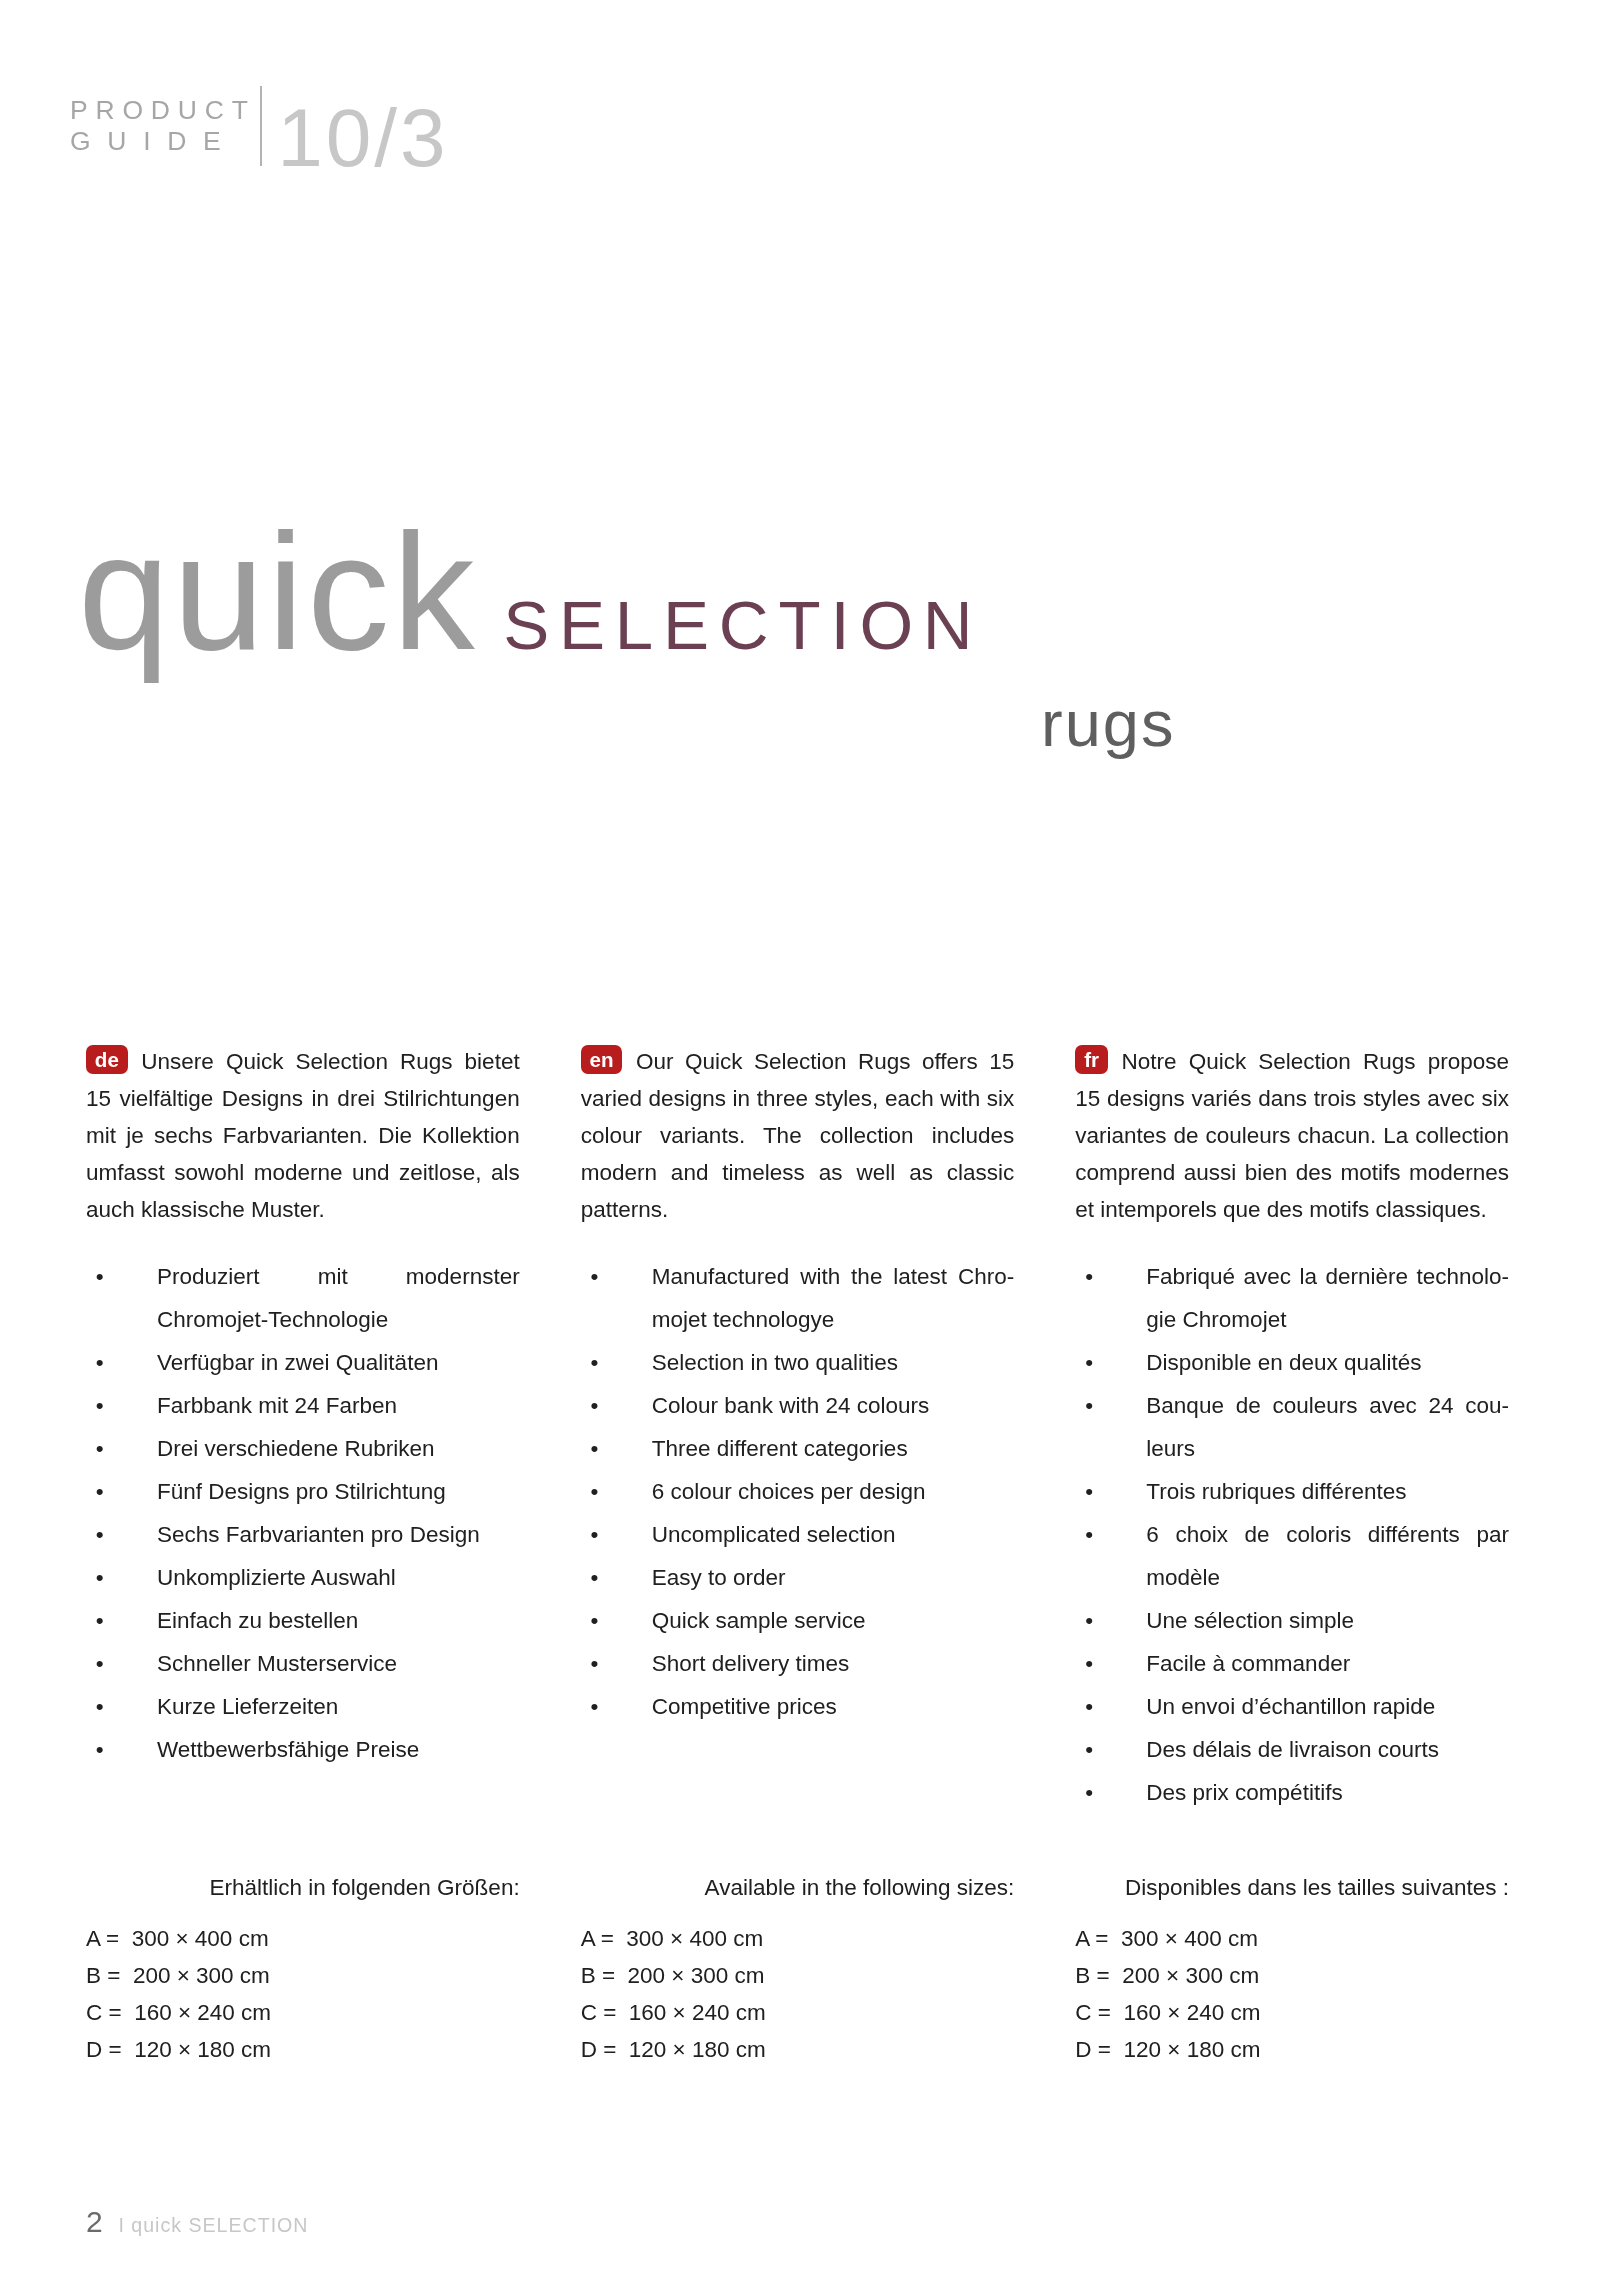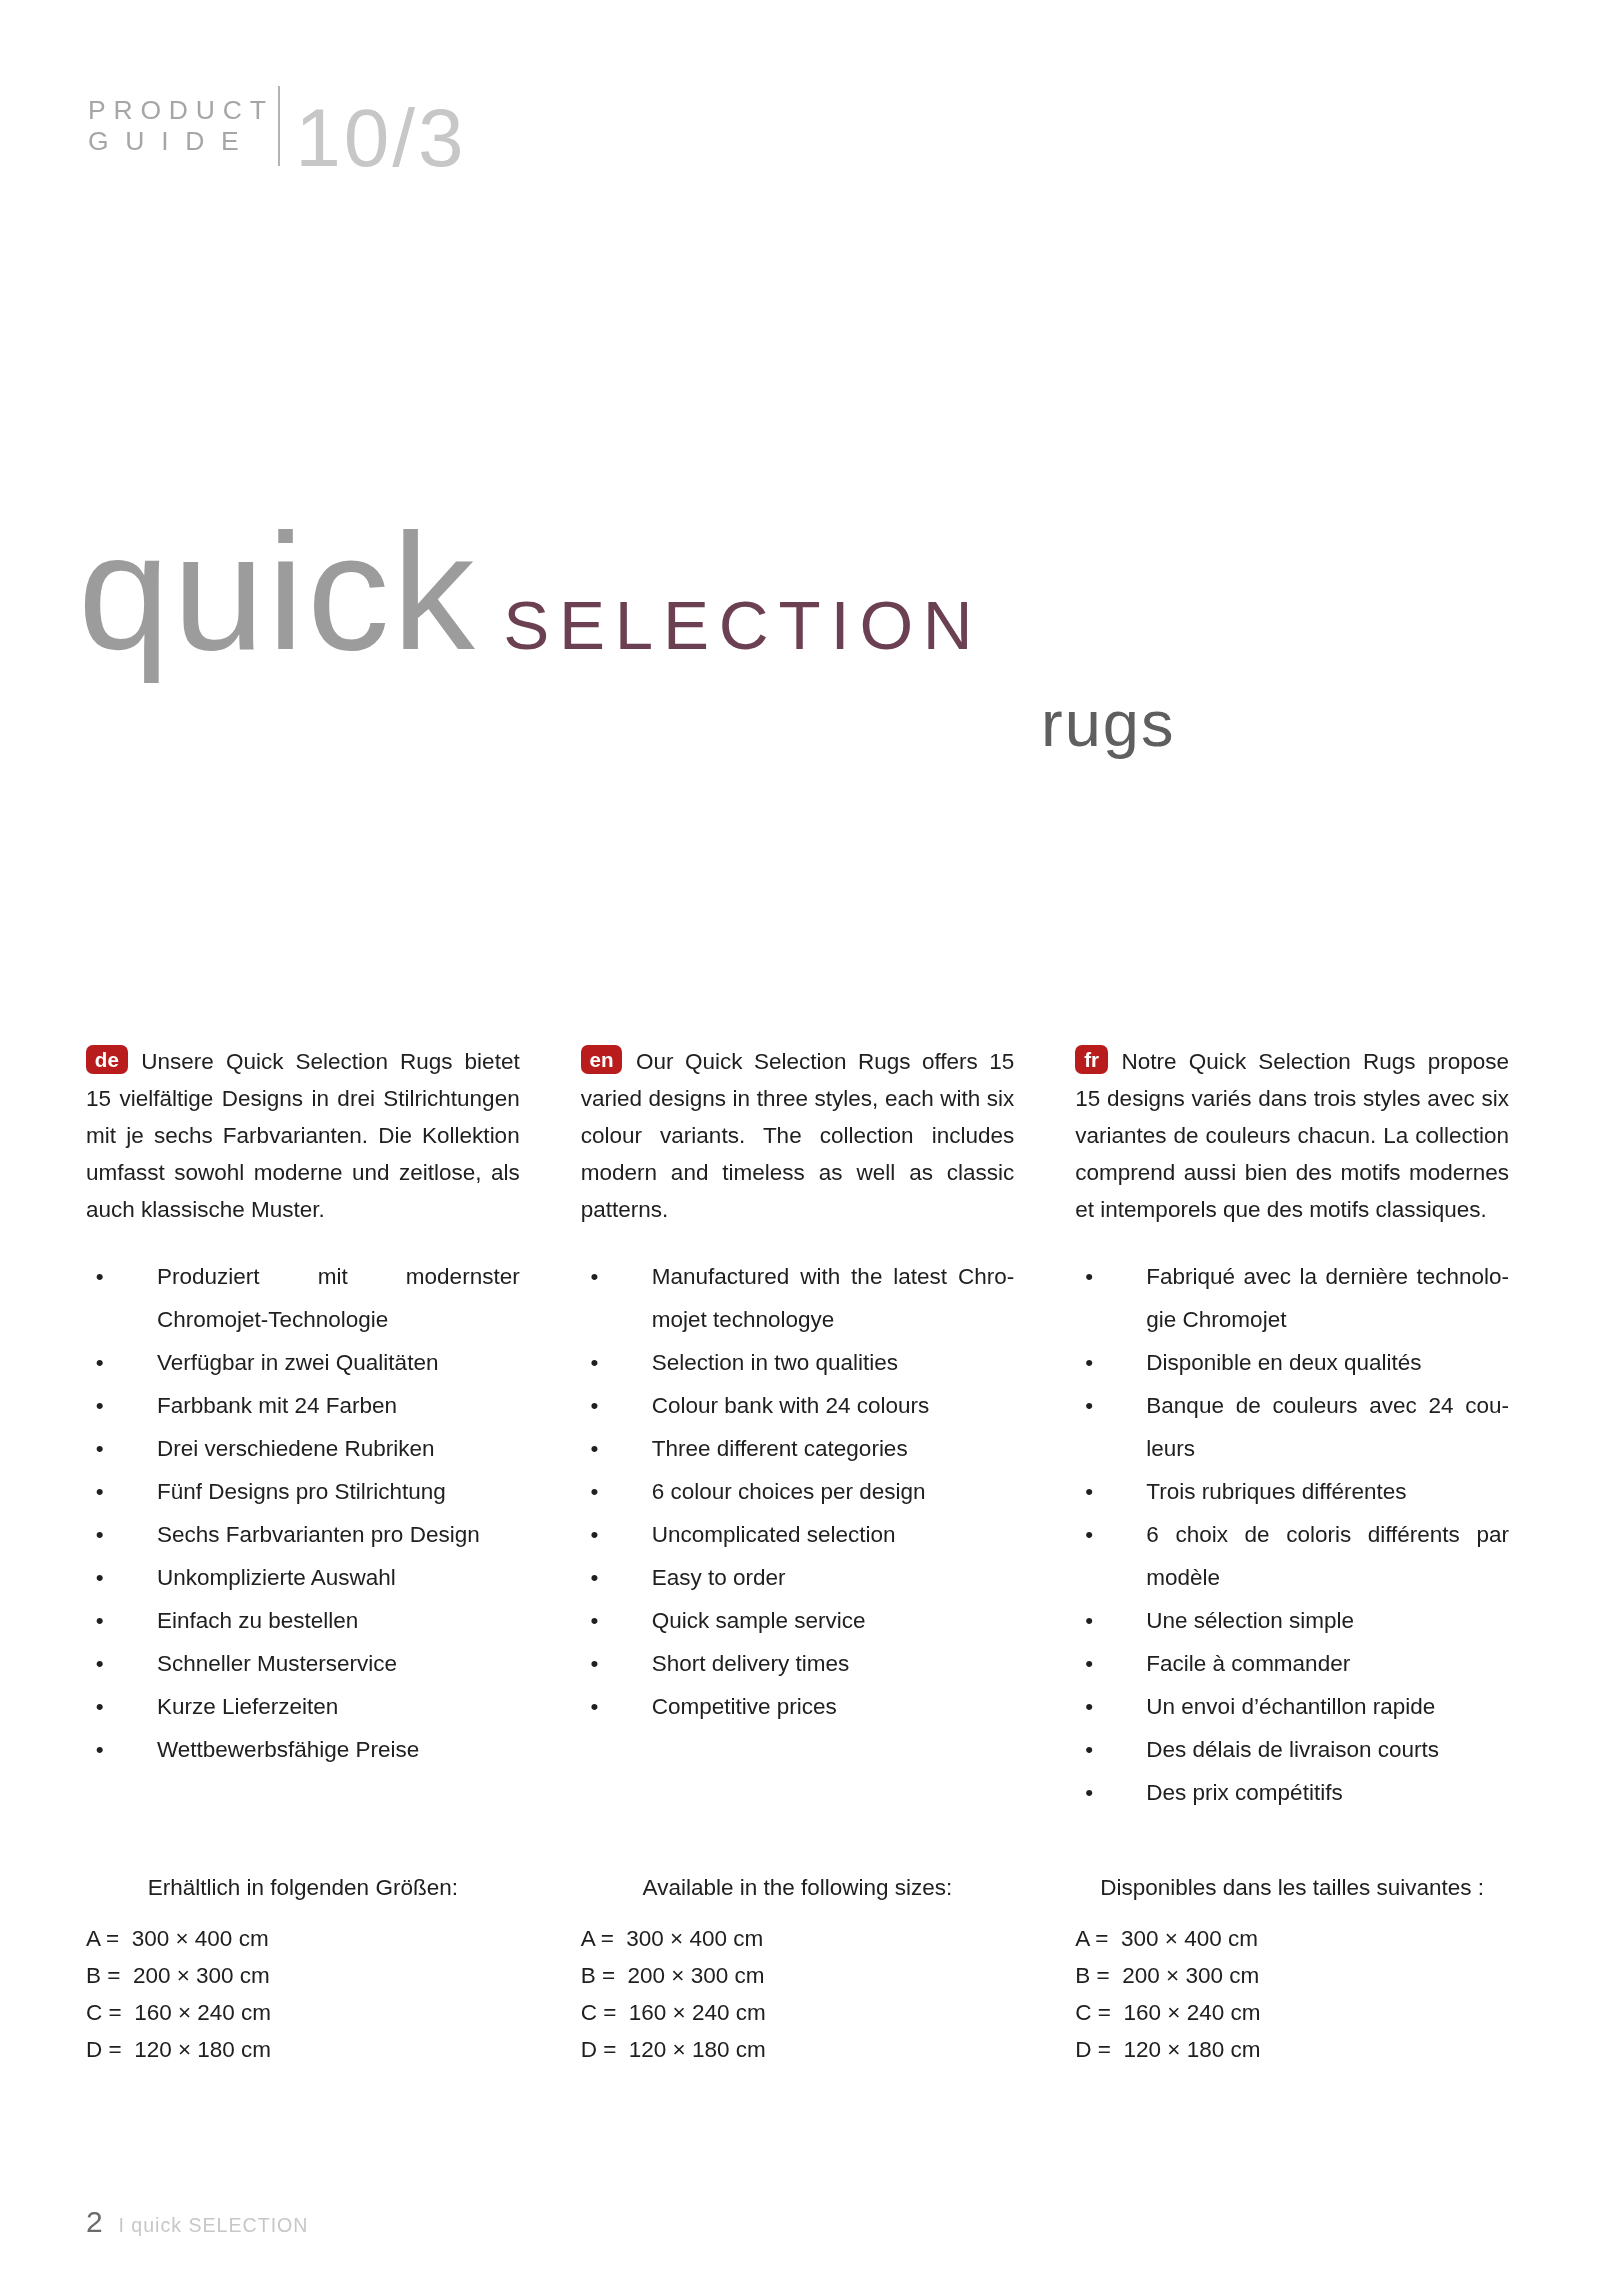--- a/index.html
+++ b/index.html
@@ -6,21 +6,21 @@
   html,body { background:#ffffff; }
   body {
     position:relative;
     width:1621px; height:2293px;
     font-family:"Liberation Sans", sans-serif;
     color:#202020;
     overflow:hidden;
   }
 
   
-  .brand { position:absolute; left:88px; top:74px; display:flex; align-items:center; }
+  .brand { position:absolute; left:70px; top:74px; display:flex; align-items:center; }
   .brand-words { display:flex; flex-direction:column; color:#a6a6a6; font-size:26.5px; line-height:31px; }
   .brand-line1 { letter-spacing:7.8px; }
   .brand-line2 { letter-spacing:16.7px; }
   .brand-divider { width:2px; height:80px; background:#b3b3b3; margin:0 15.7px 0 3.9px; }
   .brand-issue { font-size:82px; font-weight:200; color:#c7c7c7; letter-spacing:2.9px; line-height:80px;margin-top:24px; }
 
   
   .page-title { position:absolute; left:78px; top:502px; white-space:nowrap; }
   .title-quick { font-size:165px; font-weight:200; color:#9c9c9c; letter-spacing:2.9px; line-height:1.1; }
   .title-selection { font-size:69px; font-weight:400; color:#6C4053; letter-spacing:9.8px; margin-left:25.5px; }
@@ -41,21 +41,21 @@
     font-weight:bold; font-size:20.6px; line-height:29px;
     padding:0 8.8px; border-radius:6.9px;
     margin-right:13.7px;
     transform:translateY(-2px);
   }
 
   ul.bullets { list-style:none; margin-top:27.4px; line-height:43px; }
   ul.bullets li { position:relative; padding-left:71px; text-align:justify; }
   ul.bullets li::before { content:"\2022"; position:absolute; left:9.8px; }
 
-  .sizes .sizes-heading { line-height:37px; margin-bottom:13.7px; text-align:center; }
+  .sizes .sizes-heading { line-height:37px; margin-bottom:13.7px; text-align:right; }
   .sizes .size-line { white-space:pre; line-height:37px; text-align:left; }
 
   
   .page-footer { position:absolute; left:86px; top:2205px; display:flex; align-items:baseline; }
   .page-num { font-size:30px; color:#6b6b6b; }
   .footer-label { font-size:19.6px; color:#c7c7c7; margin-left:15.7px; letter-spacing:1px; }
 </style>
 </head>
 <body>
 

